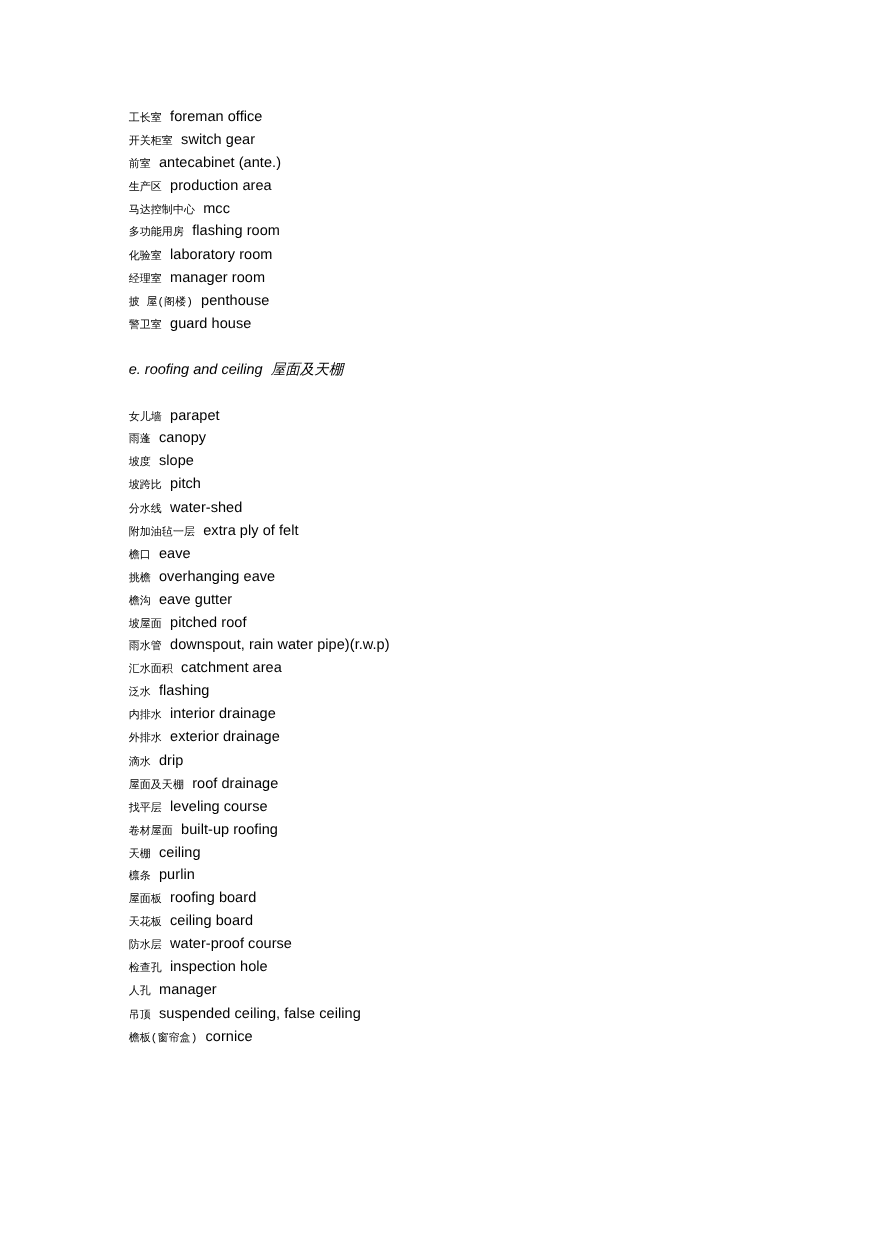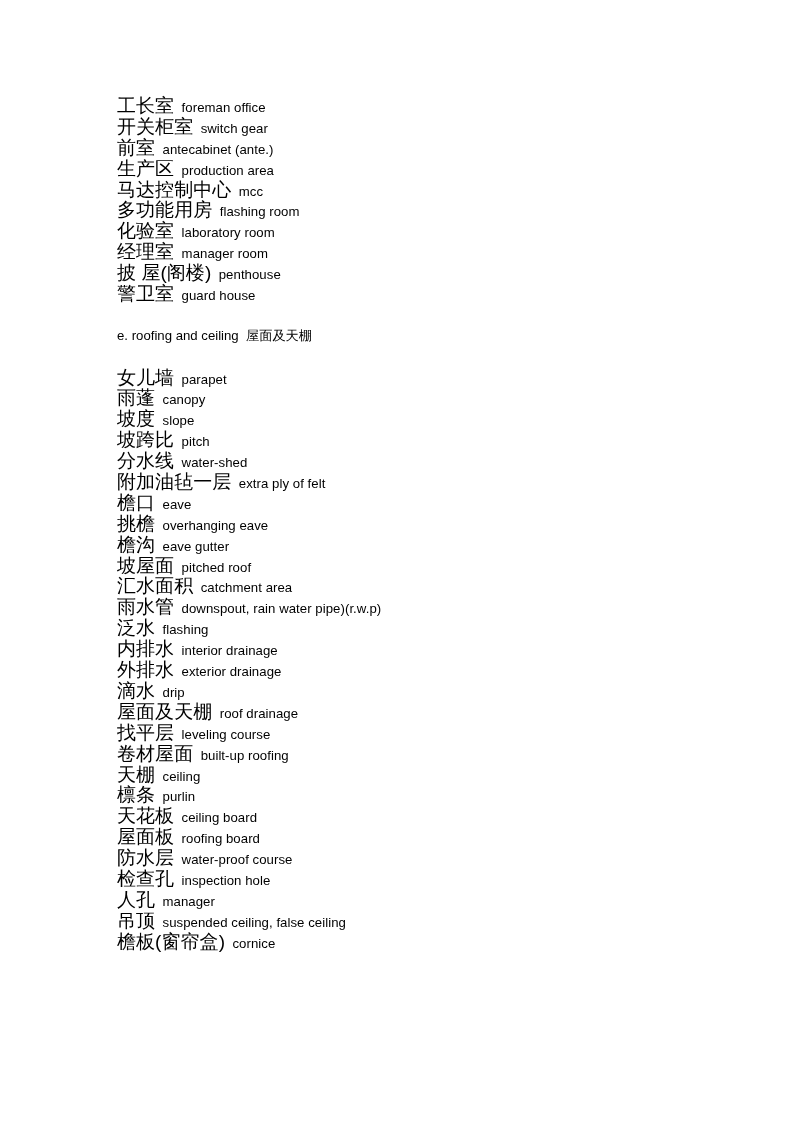--- a/index.html
+++ b/index.html
@@ -36,29 +36,30 @@
     line-height: 20.9px;
     font-size: 13.2px;
     white-space: pre;
     color: #000000;
     letter-spacing: 0.05px;
   }
   .line.blank {
     height: 20.9px;
   }
   .line .zh {
-    font-family: Liberation Sans, sans-serif;
-    font-size: 19px;
+    font-family: Liberation Mono, monospace;
+    font-size: 10px;
   }
   .section-head {
     height: 20.9px;
     line-height: 20.9px;
     font-size: 13.2px;
     white-space: pre;
     color: #000000;
+    font-style: italic;
   }
 </style>
 </head>
 <body>
 
 <div class="page">
   <div class="content" id="content-root">
       <div class="line"><span class="zh">工长室</span><span>  </span><span>foreman office</span></div>
       <div class="line"><span class="zh">开关柜室</span><span>  </span><span>switch gear</span></div>
       <div class="line"><span class="zh">前室</span><span>  </span><span>antecabinet (ante.)</span></div>
@@ -75,32 +76,32 @@
       <div class="line"><span class="zh">女儿墙</span><span>  </span><span>parapet</span></div>
       <div class="line"><span class="zh">雨蓬</span><span>  </span><span>canopy</span></div>
       <div class="line"><span class="zh">坡度</span><span>  </span><span>slope</span></div>
       <div class="line"><span class="zh">坡跨比</span><span>  </span><span>pitch</span></div>
       <div class="line"><span class="zh">分水线</span><span>  </span><span>water-shed</span></div>
       <div class="line"><span class="zh">附加油毡一层</span><span>  </span><span>extra ply of felt</span></div>
       <div class="line"><span class="zh">檐口</span><span>  </span><span>eave</span></div>
       <div class="line"><span class="zh">挑檐</span><span>  </span><span>overhanging eave</span></div>
       <div class="line"><span class="zh">檐沟</span><span>  </span><span>eave gutter</span></div>
       <div class="line"><span class="zh">坡屋面</span><span>  </span><span>pitched roof</span></div>
+      <div class="line"><span class="zh">雨水管</span><span>  </span><span>downspout, rain water pipe)(r.w.p)</span></div>
       <div class="line"><span class="zh">汇水面积</span><span>  </span><span>catchment area</span></div>
-      <div class="line"><span class="zh">雨水管</span><span>  </span><span>downspout, rain water pipe)(r.w.p)</span></div>
       <div class="line"><span class="zh">泛水</span><span>  </span><span>flashing</span></div>
       <div class="line"><span class="zh">内排水</span><span>  </span><span>interior drainage</span></div>
       <div class="line"><span class="zh">外排水</span><span>  </span><span>exterior drainage</span></div>
       <div class="line"><span class="zh">滴水</span><span>  </span><span>drip</span></div>
       <div class="line"><span class="zh">屋面及天棚</span><span>  </span><span>roof drainage</span></div>
       <div class="line"><span class="zh">找平层</span><span>  </span><span>leveling course</span></div>
       <div class="line"><span class="zh">卷材屋面</span><span>  </span><span>built-up roofing</span></div>
       <div class="line"><span class="zh">天棚</span><span>  </span><span>ceiling</span></div>
       <div class="line"><span class="zh">檩条</span><span>  </span><span>purlin</span></div>
+      <div class="line"><span class="zh">屋面板</span><span>  </span><span>roofing board</span></div>
       <div class="line"><span class="zh">天花板</span><span>  </span><span>ceiling board</span></div>
-      <div class="line"><span class="zh">屋面板</span><span>  </span><span>roofing board</span></div>
       <div class="line"><span class="zh">防水层</span><span>  </span><span>water-proof course</span></div>
       <div class="line"><span class="zh">检查孔</span><span>  </span><span>inspection hole</span></div>
       <div class="line"><span class="zh">人孔</span><span>  </span><span>manager</span></div>
       <div class="line"><span class="zh">吊顶</span><span>  </span><span>suspended ceiling, false ceiling</span></div>
       <div class="line"><span class="zh">檐板(窗帘盒)</span><span>  </span><span>cornice</span></div>
     </div>
 </div>
 
 </body></html>

